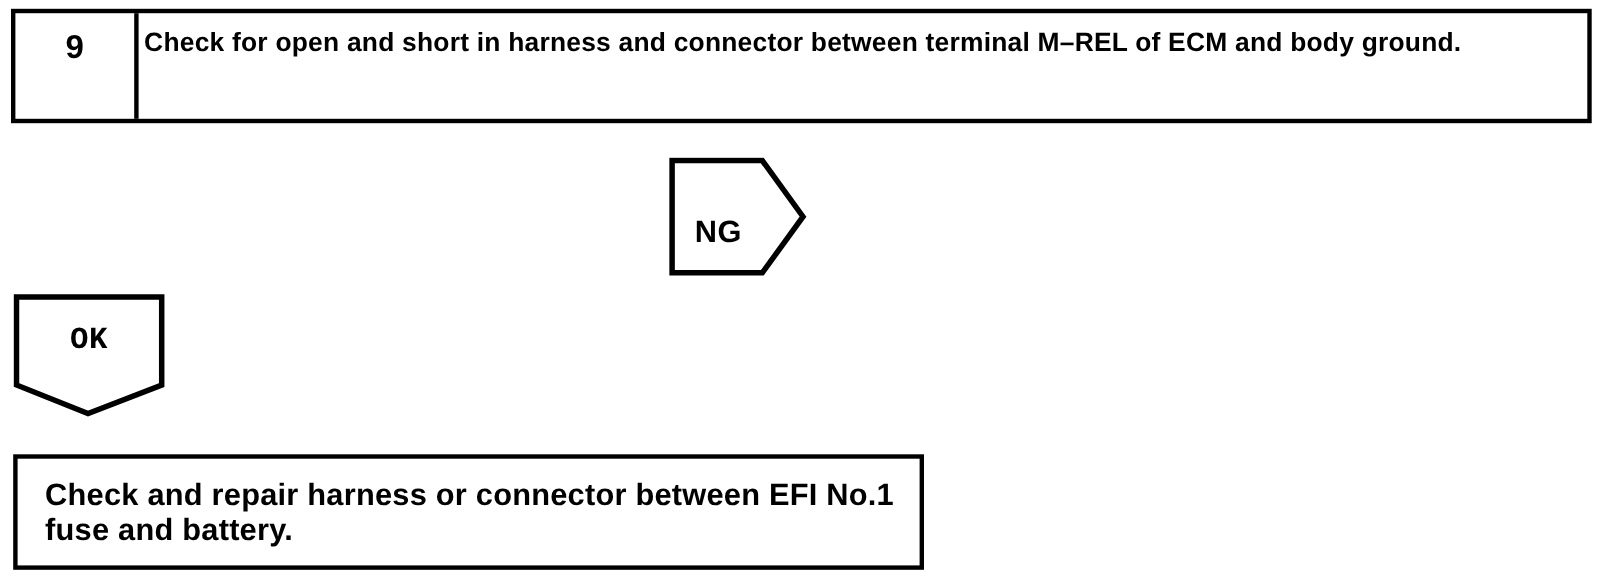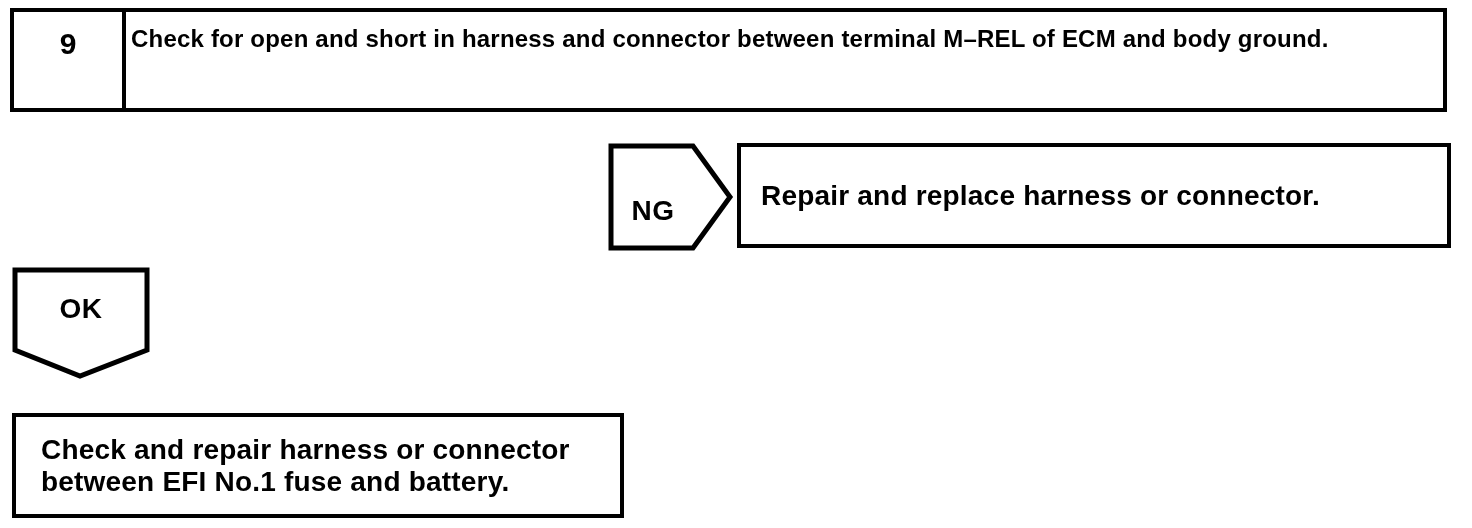--- a/index.html
+++ b/index.html
@@ -52,40 +52,40 @@
     position: absolute;
     display: flex;
     align-items: center;
     justify-content: center;
     font-size: 28px;
     letter-spacing: 0.5px;
   }
   .ng-shape { left: 608px; top: 143px; width: 126px; height: 108px; }
   .ng-shape .shape-label { left: 0; top: 0; width: 90px; height: 136px; }
   .ok-shape { left: 12px; top: 267px; width: 138px; height: 112px; }
-  .ok-shape .shape-label { left: 0; top: 0; width: 138px; height: 84px; }
+  .ok-shape .shape-label { left: 0; top: 0; width: 138px; height: 84px; font-family: Liberation Mono, monospace; }
 
   
   .action-box {
     position: absolute;
     border: 4px solid #000;
     background: #fff;
   }
   .ng-action-box {
     left: 737px; top: 143px;
     width: 714px; height: 105px;
     display: flex;
     align-items: center;
     padding: 0 10px 0 20px;
     font-size: 28px;
     letter-spacing: 0.2px;
   }
   .ok-action-box {
     left: 12px; top: 413px;
-    width: 612px; height: 105px;
+    width: 828px; height: 105px;
     padding: 17px 20px 0 25px;
     font-size: 28px;
     line-height: 32px;
     letter-spacing: 0.2px;
   }
 </style>
 </head>
 <body>
 
 <div class="canvas">
@@ -95,23 +95,20 @@
     <div class="step-text">Check for open and short in harness and connector between terminal M–REL of ECM and body ground.</div>
   </div>
 
   <div class="shape ng-shape">
     <svg width="126" height="108" viewBox="0 0 126 108">
       <polygon points="3,3 85,3 122,54 85,105 3,105" fill="#ffffff" stroke="#000000" stroke-width="5"></polygon>
     </svg>
     <span class="shape-label">NG</span>
   </div>
 
-  <div class="action-box ng-action-box">
-    <span>Repair and replace harness or connector.</span>
-  </div>
 
   <div class="shape ok-shape">
     <svg width="138" height="112" viewBox="0 0 138 112">
       <polygon points="3,3 135,3 135,83 68,109 3,83" fill="#ffffff" stroke="#000000" stroke-width="5"></polygon>
     </svg>
     <span class="shape-label">OK</span>
   </div>
 
   <div class="action-box ok-action-box">
     <span>Check and repair harness or connector between EFI No.1 fuse and battery.</span>

